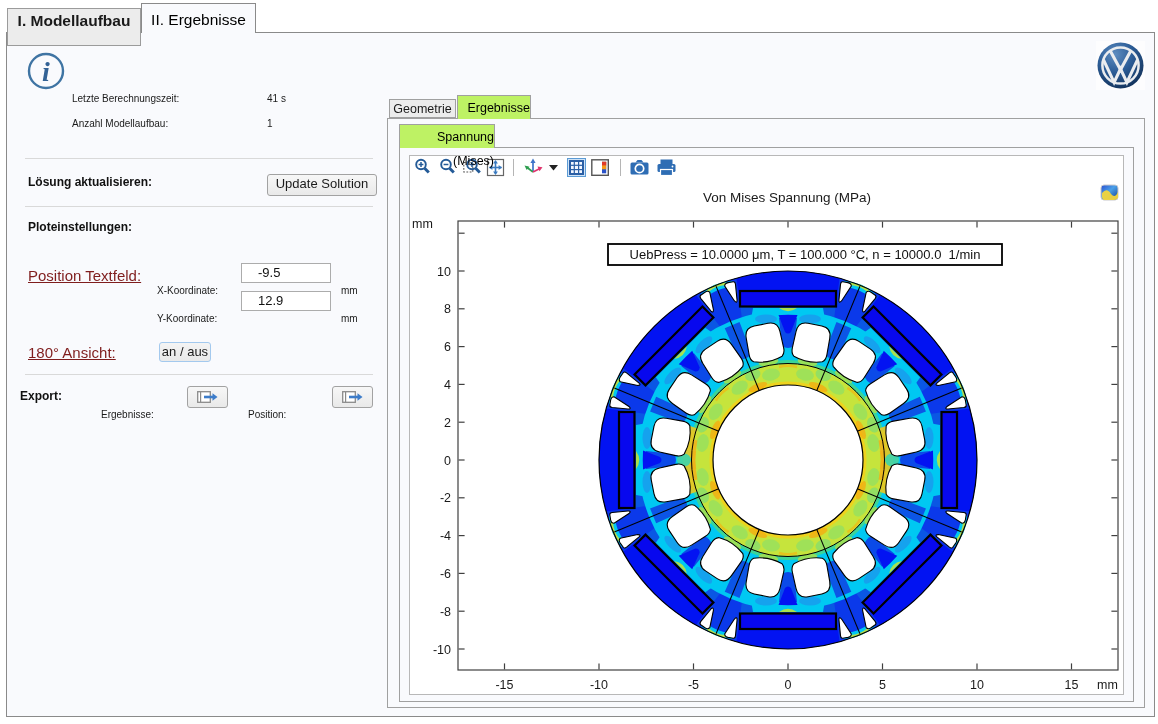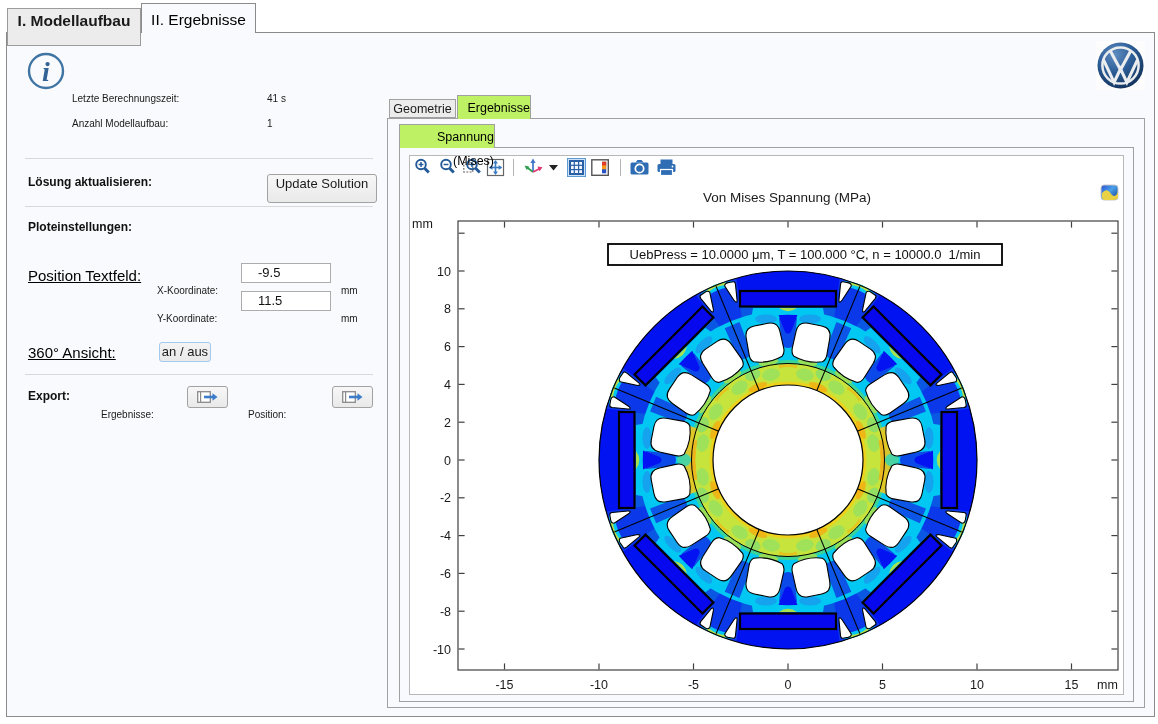--- a/index.html
+++ b/index.html
@@ -7,21 +7,21 @@
 #app { position:relative; width:1158px; height:724px; overflow:hidden; }
 .abs { position:absolute; }
 
 #frame { left:6px; top:32px; width:1149px; height:685px; border:1px solid #8a8a8a; background:#f9fafd; }
 
 .tab1 { left:7px; top:8px; width:134px; height:38px; background:#ececec; border:1px solid #9b9b9b; font-weight:bold; font-size:15.5px; color:#1a1a1a; text-align:center; line-height:24px; }
 .tab2 { left:141px; top:3px; width:115px; height:30px; background:#f9fafd; border:1px solid #8a8a8a; border-bottom:none; font-weight:normal; font-size:15.5px; color:#000; text-align:center; line-height:31px; z-index:5; }
 
 .t13 { font-size:10px; color:#1a1a1a; white-space:nowrap;margin-top:19px; }
 .b15 { font-size:12px; font-weight:bold; color:#111; white-space:nowrap; }
-.u15 { font-size:15px; color:#000000; text-decoration:underline; white-space:nowrap; }
+.u15 { font-size:15px; color:#7f1d1d; text-decoration:underline; white-space:nowrap; }
 .sep { height:1px; background:#d9d9d9; left:25px; width:348px; }
 .btn { background:linear-gradient(#f7f7f7,#e9e9e9); border:1px solid #a2a2a2; border-radius:3px; font-size:13px; color:#1a1a1a; text-align:center; }
 .input { background:#fff; border:1px solid #acacac; font-size:13px; color:#111; padding-left:16px; }
 
 .rtab-in { background:#ececec; border:1px solid #a0a0a0; font-size:12.5px; color:#1a1a1a; text-align:center; }
 .rtab-ac { background:#bef264; border:1px solid #a0a0a0; border-bottom:none; font-size:12.5px; color:#000; text-align:right; z-index:4; }
 #rpanel  { left:387px; top:118px; width:758px; height:590px; border:1px solid #a0a0a0; }
 #ipanel  { left:399px; top:147px; width:735px; height:555px; border:1px solid #a0a0a0; }
 #canvas  { left:409px; top:155px; width:715px; height:540px; border:1px solid #b8b8b8; background:#ffffff; }
 </style>
@@ -37,37 +37,37 @@
     <text x="19" y="29" font-family="Liberation Serif" font-style="italic" font-weight="bold" font-size="28" fill="#336295" text-anchor="middle">i</text>
   </svg>
 
   <div class="abs t13" style="left:72px;top:74px">Letzte Berechnungszeit:</div>
   <div class="abs t13" style="left:267px;top:74px">41 s</div>
   <div class="abs t13" style="left:72px;top:99px">Anzahl Modellaufbau:</div>
   <div class="abs t13" style="left:267px;top:99px">1</div>
 
   <div class="abs sep" style="top:158px"></div>
   <div class="abs b15" style="left:28px;top:175px">Lösung aktualisieren:</div>
-  <div class="abs btn" style="left:267px;top:174px;width:110px;height:29px;line-height:18px">Update Solution</div>
+  <div class="abs btn" style="left:267px;top:174px;width:110px;height:22px;line-height:18px">Update Solution</div>
   <div class="abs sep" style="top:206px"></div>
   <div class="abs b15" style="left:28px;top:220px">Ploteinstellungen:</div>
 
   <div class="abs u15" style="left:28px;top:267px">Position Textfeld:</div>
   <div class="abs t13" style="left:157px;top:266px">X-Koordinate:</div>
   <div class="abs input" style="left:241px;top:263px;width:90px;height:20px;line-height:18px">-9.5</div>
   <div class="abs t13" style="left:341px;top:266px">mm</div>
   <div class="abs t13" style="left:157px;top:294px">Y-Koordinate:</div>
-  <div class="abs input" style="left:241px;top:291px;width:90px;height:20px;line-height:18px">11.5</div>
+  <div class="abs input" style="left:241px;top:291px;width:90px;height:20px;line-height:18px">12.9</div>
   <div class="abs t13" style="left:341px;top:294px">mm</div>
 
-  <div class="abs u15" style="left:28px;top:344px">360° Ansicht:</div>
+  <div class="abs u15" style="left:28px;top:344px">180° Ansicht:</div>
   <div class="abs btn" style="left:159px;top:342px;width:52px;height:20px;line-height:18px;border-color:#a3c9ee;background:linear-gradient(#f4f4f4,#e9e9e9)">an / aus</div>
   <div class="abs sep" style="top:374px"></div>
 
-  <div class="abs b15" style="left:28px;top:389px">Export:</div>
+  <div class="abs b15" style="left:20px;top:389px">Export:</div>
   <div class="abs t13" style="left:101px;top:390px">Ergebnisse:</div>
   <div class="abs btn" style="left:187px;top:386px;width:41px;height:22px"></div>
   <svg class="abs" style="left:197px;top:391px" width="21" height="12" viewBox="0 0 21 12">
     <rect x="0.7" y="0.7" width="12.6" height="10.6" fill="#fff" stroke="#8a8a8a" stroke-width="1.3"></rect>
     <line x1="3.6" y1="1" x2="3.6" y2="11" stroke="#8a8a8a" stroke-width="1.2"></line>
     <line x1="7" y1="6" x2="16" y2="6" stroke="#3d7cc9" stroke-width="2.6"></line>
     <path d="M15.5 2.2 L20.5 6 L15.5 9.8 Z" fill="#3d7cc9"></path>
   </svg>
   <div class="abs t13" style="left:248px;top:390px">Position:</div>
   <div class="abs btn" style="left:332px;top:386px;width:41px;height:22px"></div>

